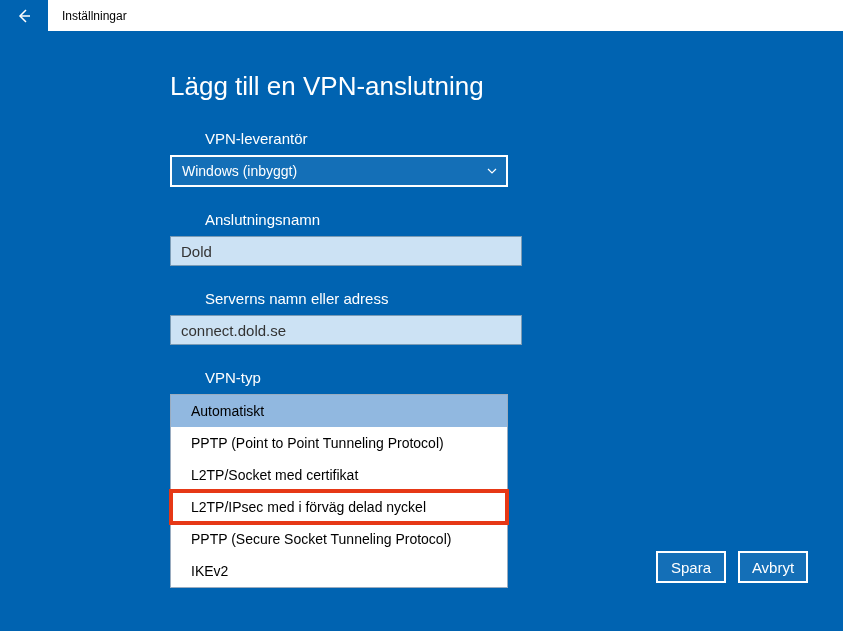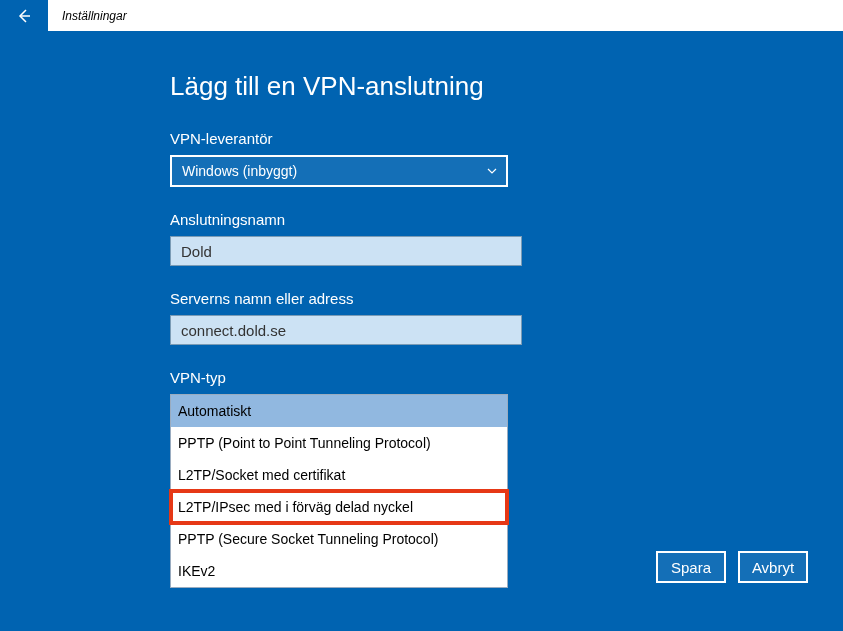--- a/index.html
+++ b/index.html
@@ -30,39 +30,39 @@
       cursor: pointer;
     }
     .back-btn svg {
       width: 16px;
       height: 16px;
     }
     .titlebar-text {
       margin-left: 14px;
       font-size: 12px;
       color: #000000;
-      font-style: italic;
     }
     .content {
       padding: 40px 0 0 170px;
       color: #ffffff;
     }
     .page-title {
       font-size: 26px;
       font-weight: 300;
       margin-bottom: 28px;
     }
     .field-group {
       margin-bottom: 24px;
     }
     .field-label {
       font-size: 15px;
       font-weight: 400;
       margin-bottom: 8px;
       display: block;
+      margin-left: 35px;
     }
     .dropdown {
       width: 338px;
       height: 32px;
       background: rgba(255,255,255,0.08);
       border: 2px solid #ffffff;
       display: flex;
       align-items: center;
       justify-content: space-between;
       padding: 0 8px 0 10px;
@@ -88,21 +88,21 @@
     .dropdown-list {
       width: 338px;
       background: #ffffff;
       color: #000000;
       border: 1px solid #9aacc0;
     }
     .dropdown-item {
       height: 32px;
       display: flex;
       align-items: center;
-      padding: 0 7px;
+      padding: 0 20px;
       font-size: 14px;
       cursor: pointer;
       position: relative;
     }
     .dropdown-item.selected {
       background: #91b8e0;
     }
     .dropdown-item.highlighted {
       outline: 4px solid #e63816;
       outline-offset: -2px;

